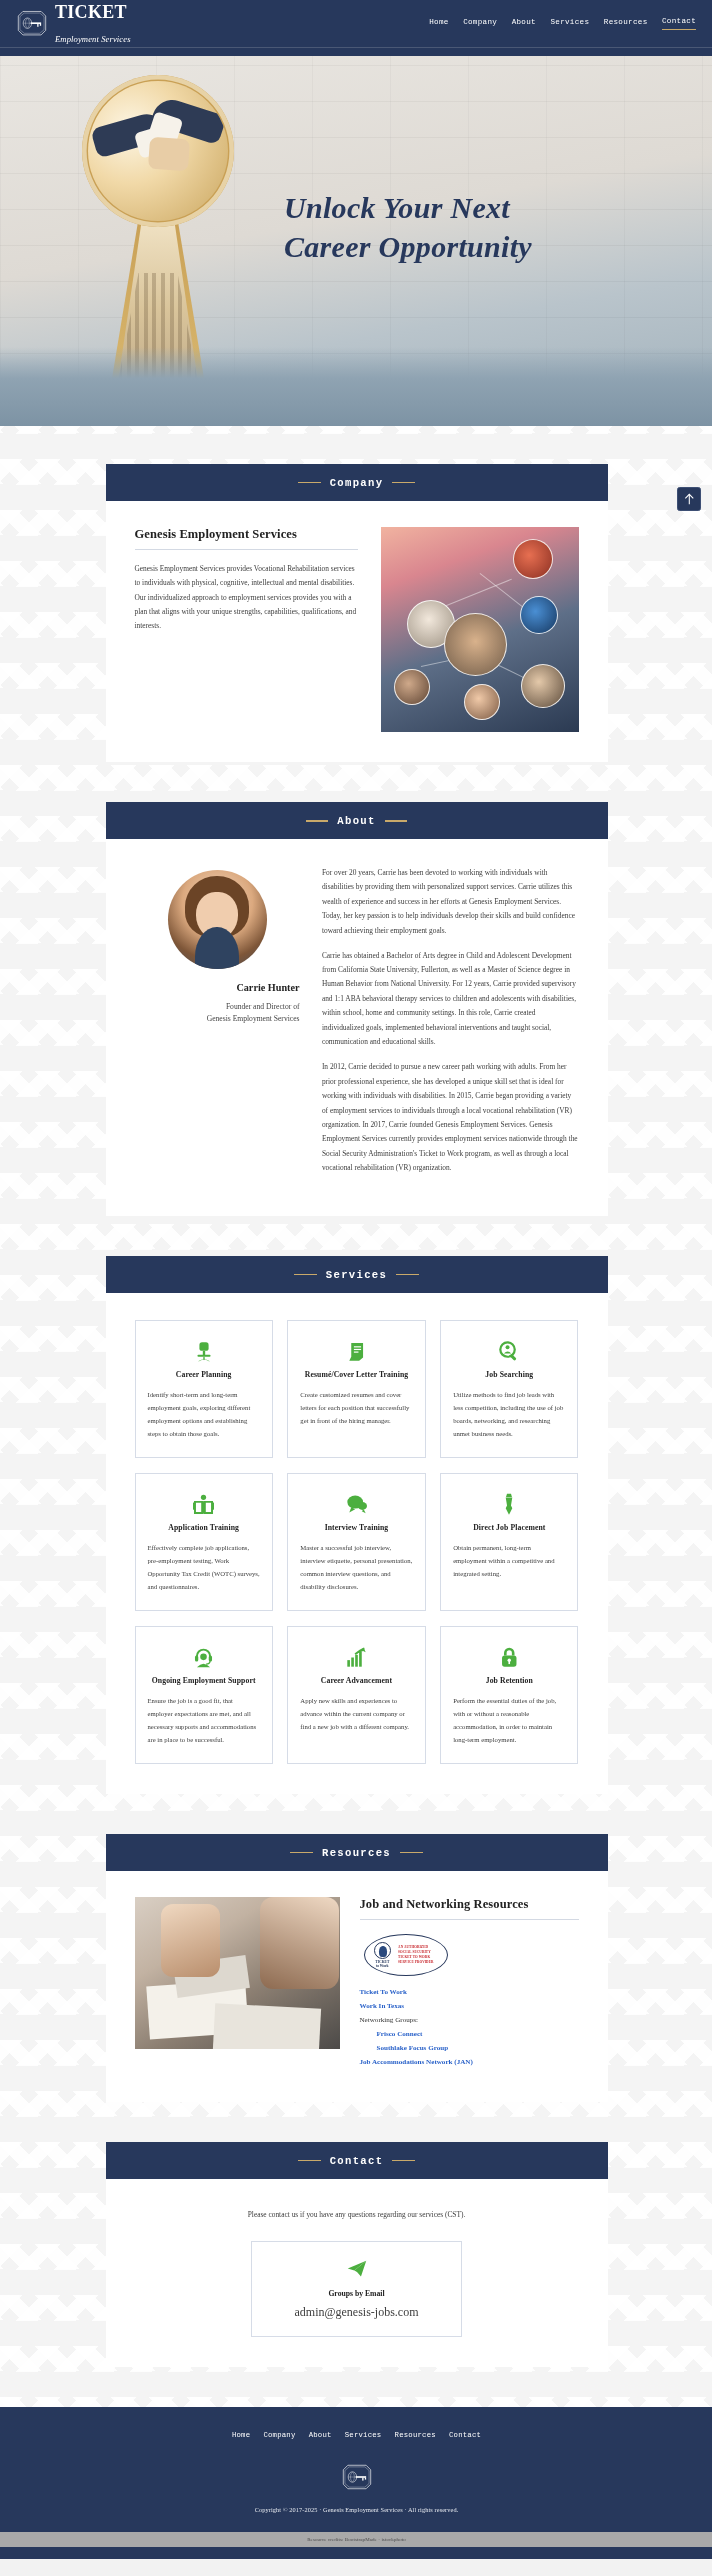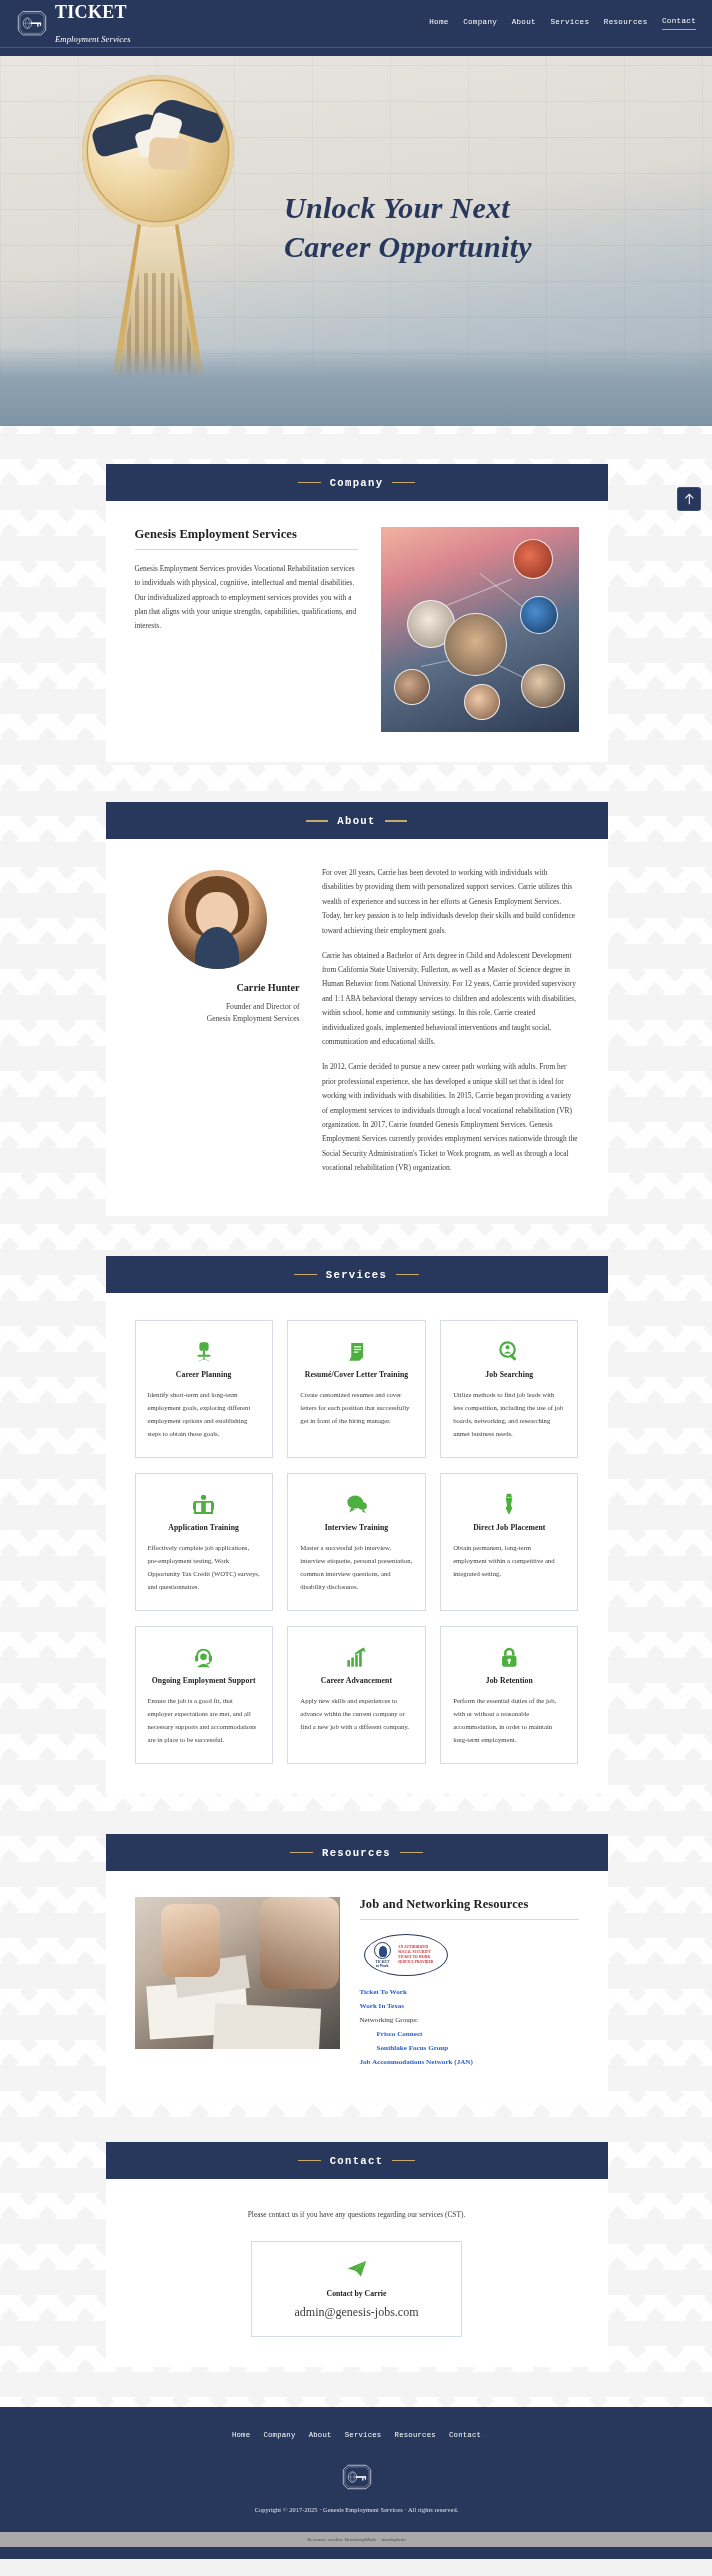--- a/index.html
+++ b/index.html
@@ -581,21 +581,21 @@
     <div class="section-body">
       <div class="contact-intro">Please contact us if you have any questions regarding our services (CST).</div>
       <div class="contact-grid">
         <div class="contact-card">
           <div class="contact-icon">
             <svg width="20" height="18.5" viewBox="0 0 30 28">
                 <path d="M29 1 L1 13 l10 3 Z"></path>
                 <path d="M11 16 L29 1 l-8 24 -6-7 Z"></path>
               </svg>
           </div>
-          <div class="contact-title">Contact by Carrie</div>
+          <div class="contact-title">Groups by Email</div>
           <div class="contact-value">admin@genesis-jobs.com</div>
         </div>
       </div>
     </div>
   </section>
 
   <footer class="site-footer">
     <nav class="footer-nav">
       <a class="footer-link" href="#">Home</a>
       <a class="footer-link" href="#">Company</a>

